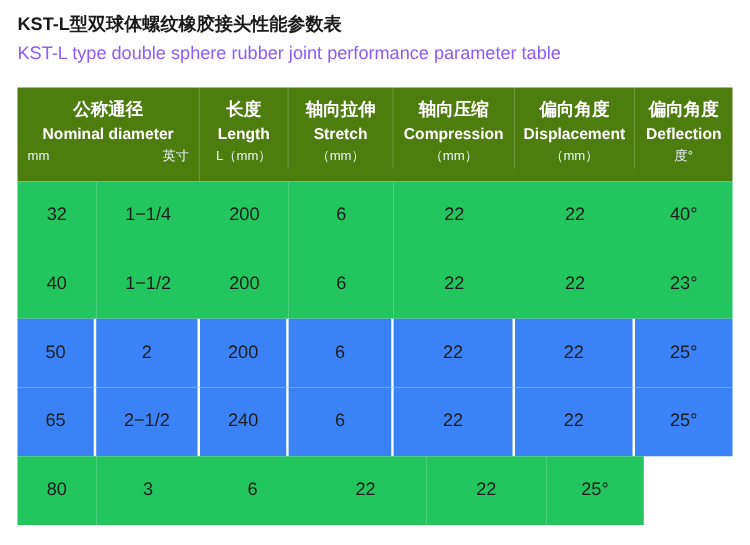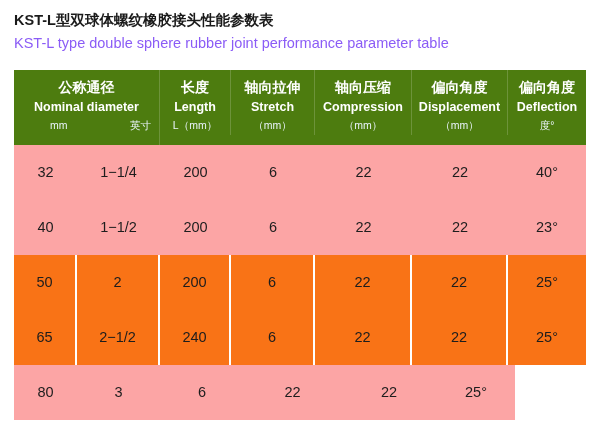--- a/index.html
+++ b/index.html
@@ -104,21 +104,20 @@
     color: #eaf4fb;
   }
   
   .th-unit-split {
     display: flex;
     justify-content: space-between;
     padding: 0 8px;
     font-size: 10.5px;
     line-height: 17px;
     color: #eaf4fb;
-    margin-left: 28px;
   }
 
   
   .th-span2 {
     box-sizing: border-box;
     width: 146px;
     height: 75px;
     padding-top: 7px;
     text-align: center;
     color: #ffffff;
@@ -127,32 +126,32 @@
   }
 
   
   .tbody { position: relative; }
 
   .trow {
     display: flex;
     width: 100%;
     height: 55px;
   }
-  .trow.shaded .td { background: #f97316; }
+  .trow.shaded .td { background: #3b82f6; }
   .trow.shaded .td { border-right: 2px solid #ffffff; }
   .trow.shaded .td:last-child { border-right: none; }
 
   .td {
     box-sizing: border-box;
     height: 55px;
     line-height: 55px;
     text-align: center;
     font-size: 14.5px;
     color: #1d1d1d;
-    background: #fca5a5;
+    background: #22c55e;
     white-space: nowrap;
   }
 
   .deg { font-size: 14.5px; }
 </style>
 </head>
 <body>
 
 <div class="page">
 

